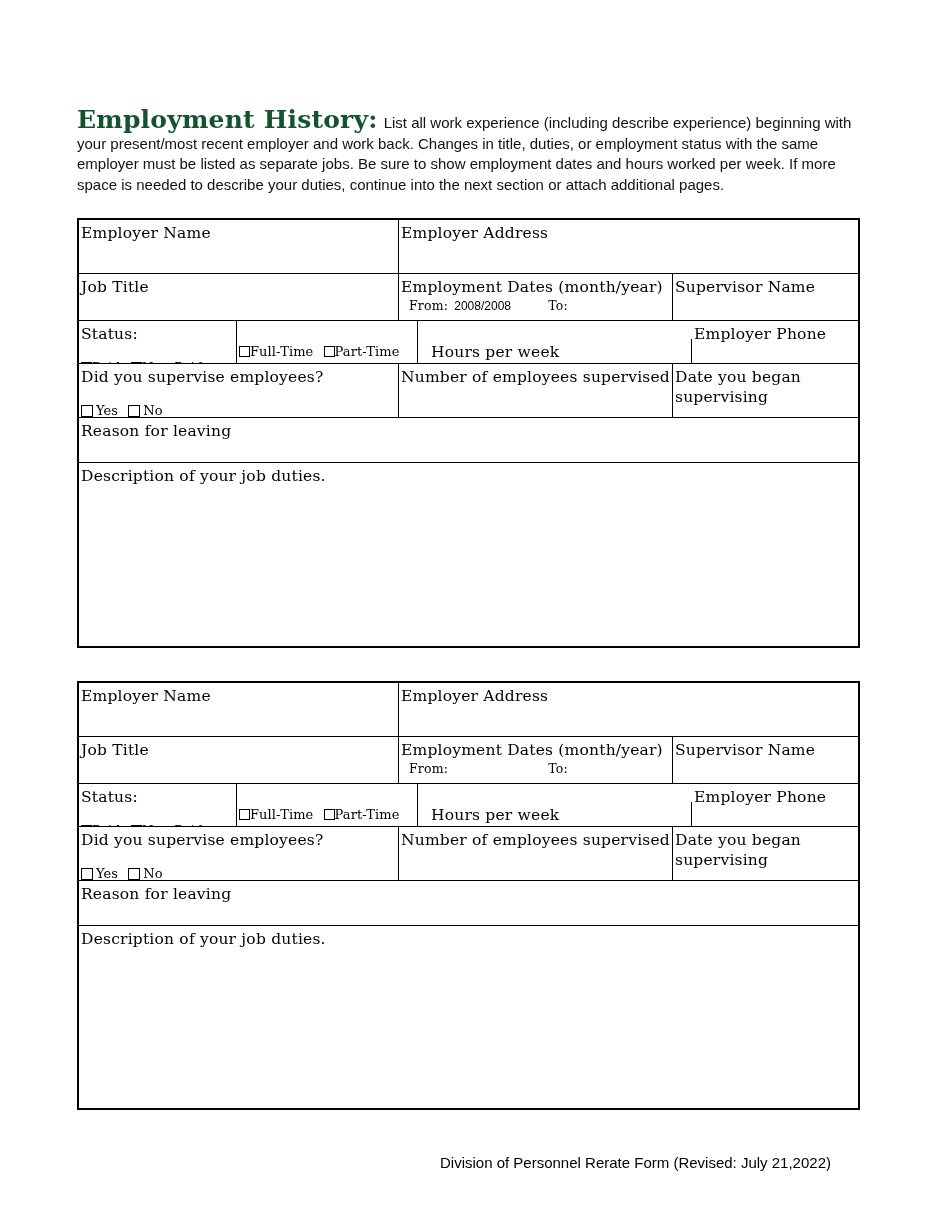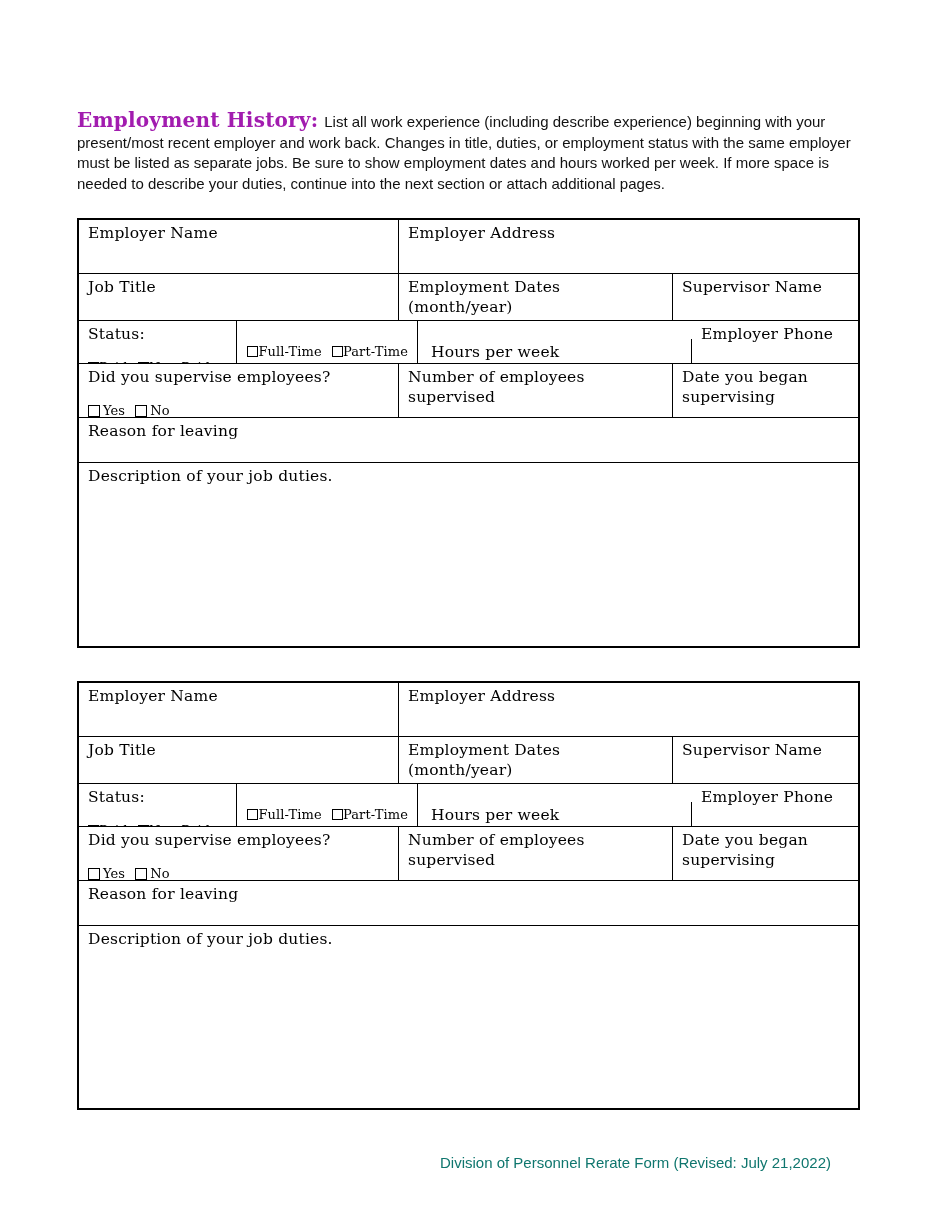--- a/index.html
+++ b/index.html
@@ -1,53 +1,53 @@
 <!DOCTYPE html>
 <html><head>
 <meta charset="utf-8">
 <style>
   html,body{margin:0;padding:0;background:#ffffff;}
   .page{position:relative;width:950px;height:1230px;background:#ffffff;overflow:hidden;
         font-family:"DejaVu Serif", serif;color:#000;}
   
   .intro{position:absolute;left:77px;top:110px;width:786px;
          font-family:"Liberation Sans", sans-serif;font-size:15px;line-height:20.5px;color:#111;}
-  .intro .section-title{font-family:"DejaVu Serif", serif;font-weight:bold;font-size:20px;
-         letter-spacing:0.2px;color:#a21caf;margin-right:6px;}
+  .intro .section-title{font-family:"DejaVu Serif", serif;font-weight:bold;font-size:25px;
+         letter-spacing:0.2px;color:#14532d;margin-right:6px;}
   
   .form-table{position:absolute;left:77px;width:783px;border:2px solid #000;
               box-sizing:border-box;display:flex;flex-direction:column;background:#fff;}
   .row{display:flex;border-bottom:1.5px solid #000;box-sizing:border-box;flex:none;}
   .row.last{flex:1;border-bottom:none;}
-  .cell{border-right:1.5px solid #000;box-sizing:border-box;padding:3px 9px;overflow:hidden;}
+  .cell{border-right:1.5px solid #000;box-sizing:border-box;padding:3px 2px;overflow:hidden;}
   .cell:last-child{border-right:none;}
   .colA{width:320px;flex:none;}
   .colA1{width:158px;flex:none;}
-  .colA2{width:181px;flex:none;display:flex;align-items:flex-end;padding-bottom:4px;justify-content:flex-end;}
+  .colA2{width:181px;flex:none;display:flex;align-items:flex-end;padding-bottom:4px;}
   .colB{width:274px;flex:none;}
   .grow{flex:1;}
   .lbl{font-size:15.5px;letter-spacing:0.2px;line-height:20px;display:inline-block;}
   .hours{padding-left:13px;margin-top:18px;}
   
   .from-line{display:flex;align-items:baseline;padding-left:8px;margin-top:1px;}
   .sub{font-size:12.5px;letter-spacing:0.2px;}
   .from-value{font-family:"Liberation Sans", sans-serif;font-size:12px;width:100px;
               padding-left:6px;box-sizing:border-box;}
   .to-value{flex:1;}
   
   .cb-line{margin-top:16px;font-size:13px;white-space:nowrap;line-height:15px;}
   .cb{display:inline-block;width:11px;height:11px;border:1.5px solid #000;box-sizing:border-box;
       vertical-align:-1px;background:#fff;}
   .cb-lg{width:12px;height:12px;vertical-align:-2px;}
   .cb-lbl{font-size:13px;letter-spacing:0.1px;}
   .ml{margin-left:6px;}
   .sp{margin-left:3px;}
   
   .footer{position:absolute;top:1154px;right:119px;
-          font-family:"Liberation Sans", sans-serif;font-size:15px;color:#0f766e;margin-left:18px;}
+          font-family:"Liberation Sans", sans-serif;font-size:15px;color:#000000;margin-left:18px;}
 </style>
 </head>
 <body>
 
 <div class="page">
 
   <div class="intro">
     <span class="section-title">Employment History:</span><span>List all work experience (including describe experience) beginning with your</span>
     <span>present/most recent employer and work back. Changes in title, duties, or employment status with the same</span>
     <span>employer must be listed as separate jobs. Be sure to show employment dates and hours worked per week. If</span>

